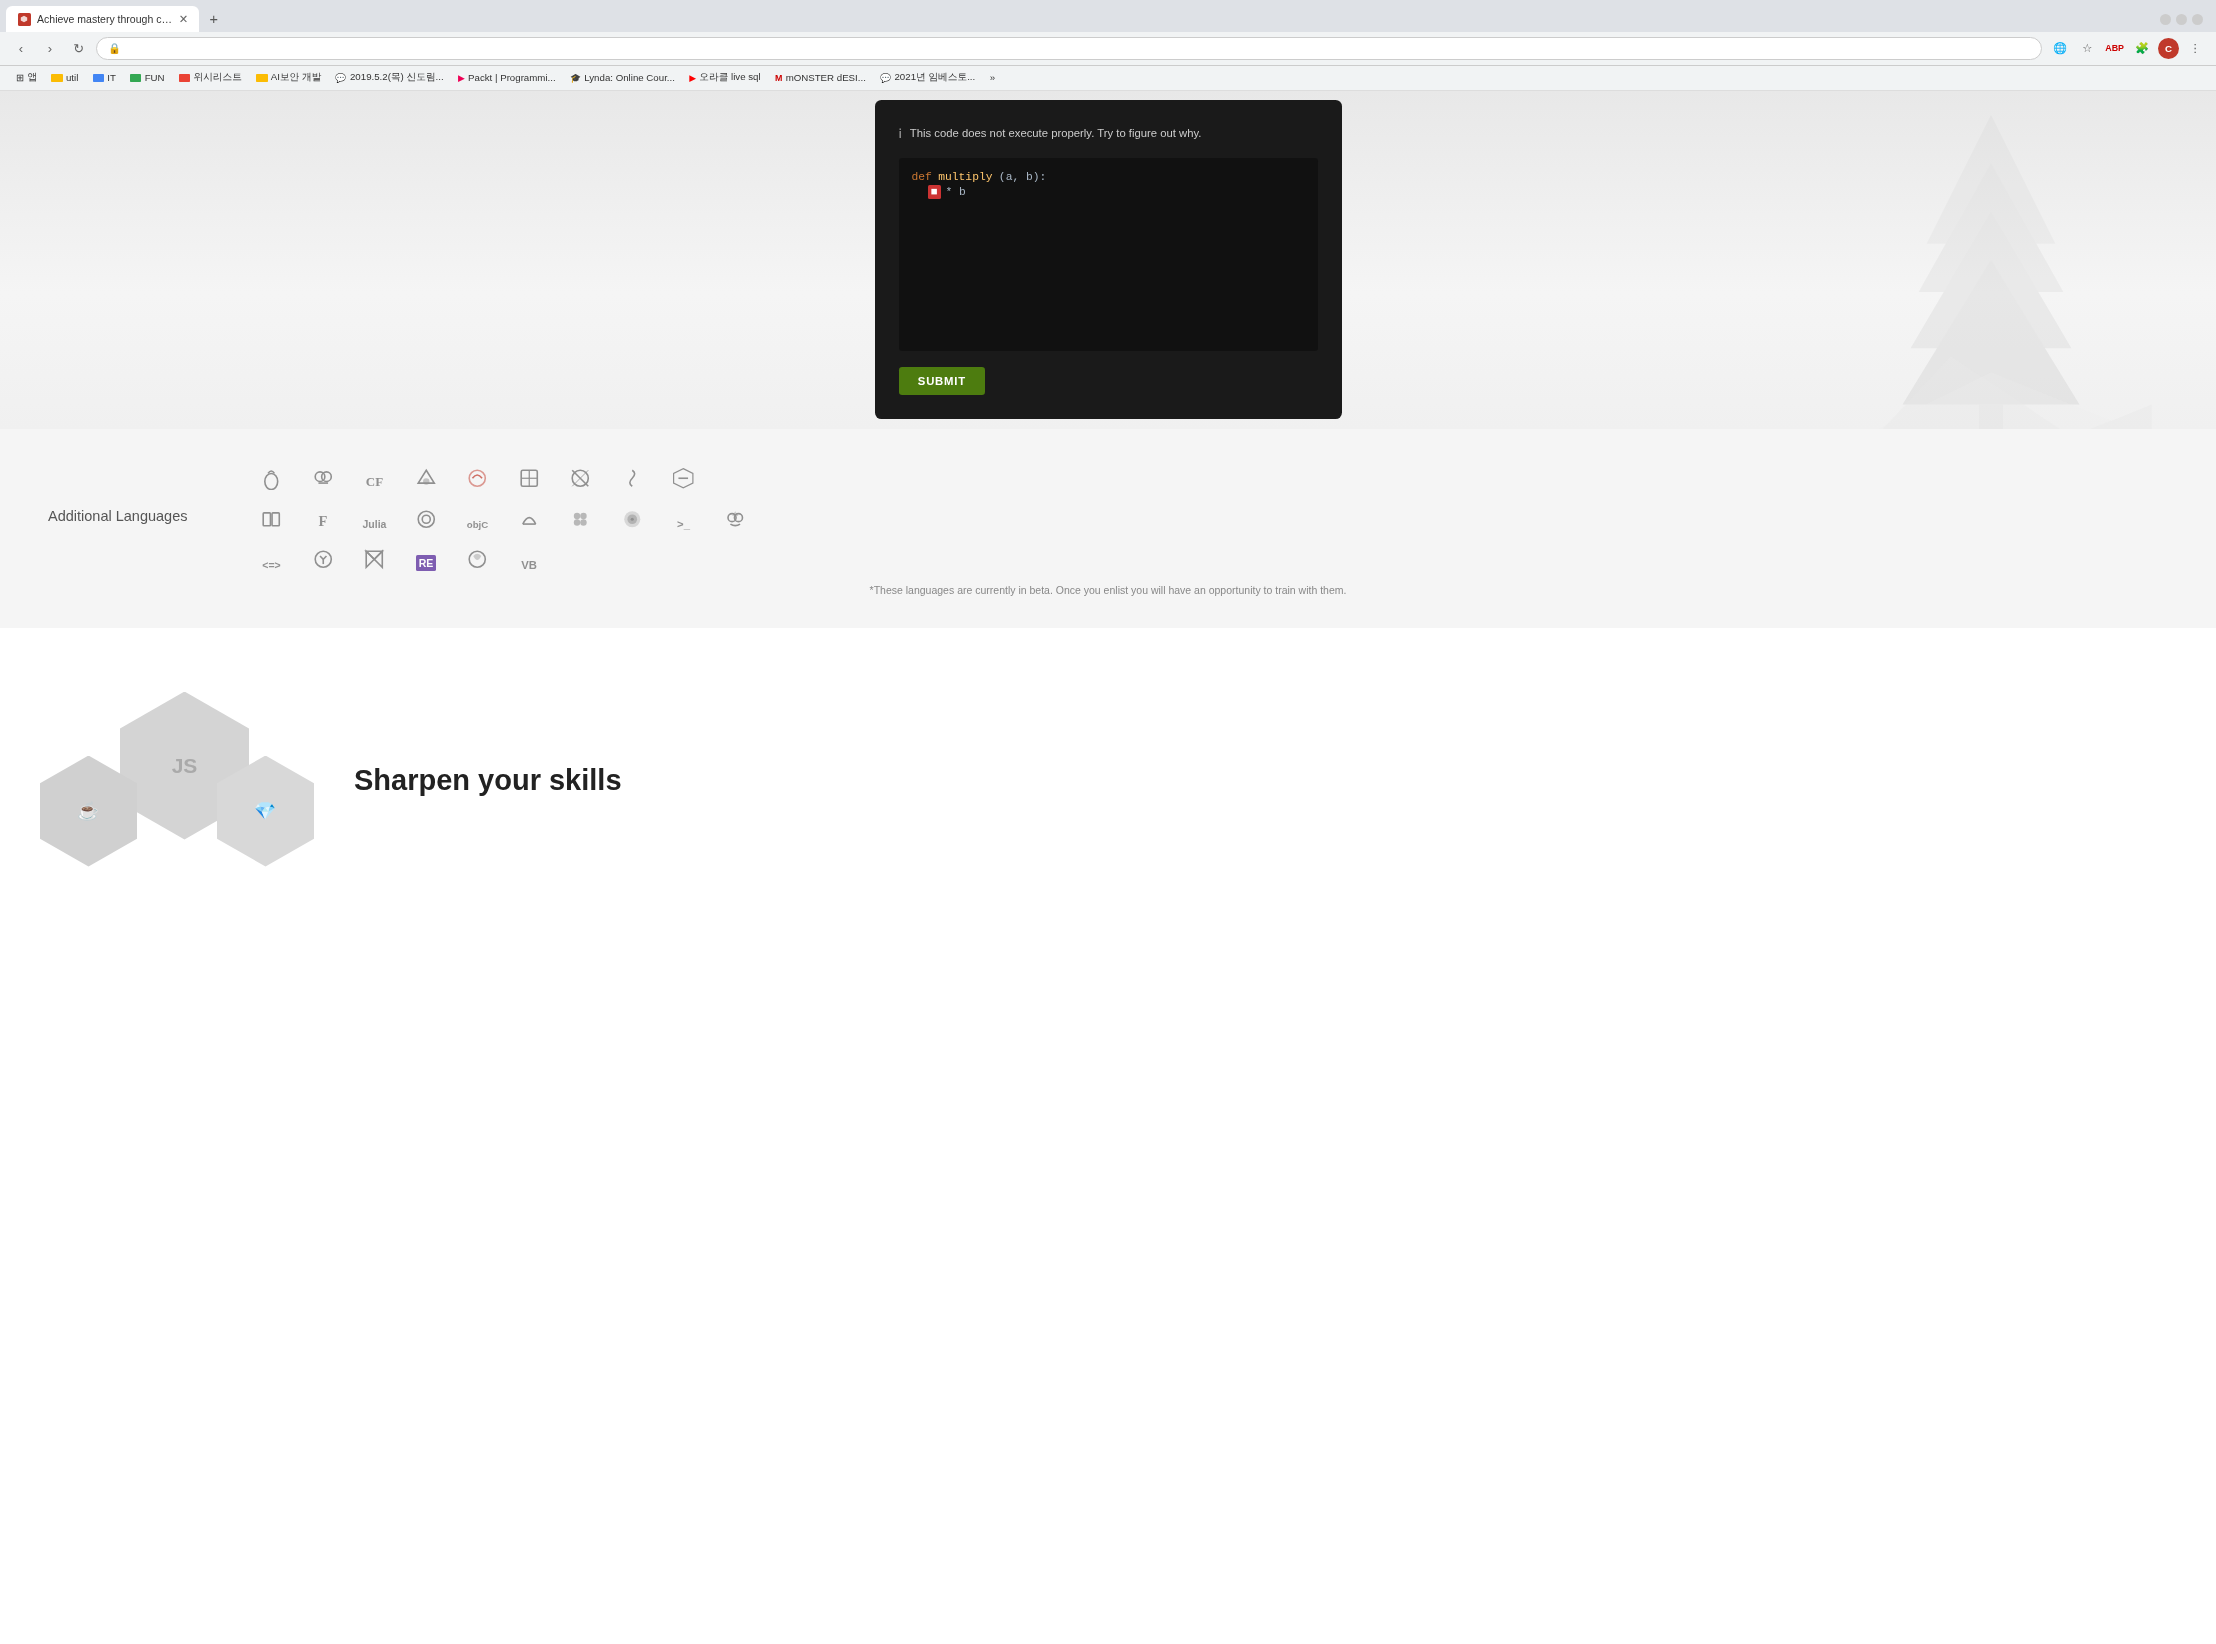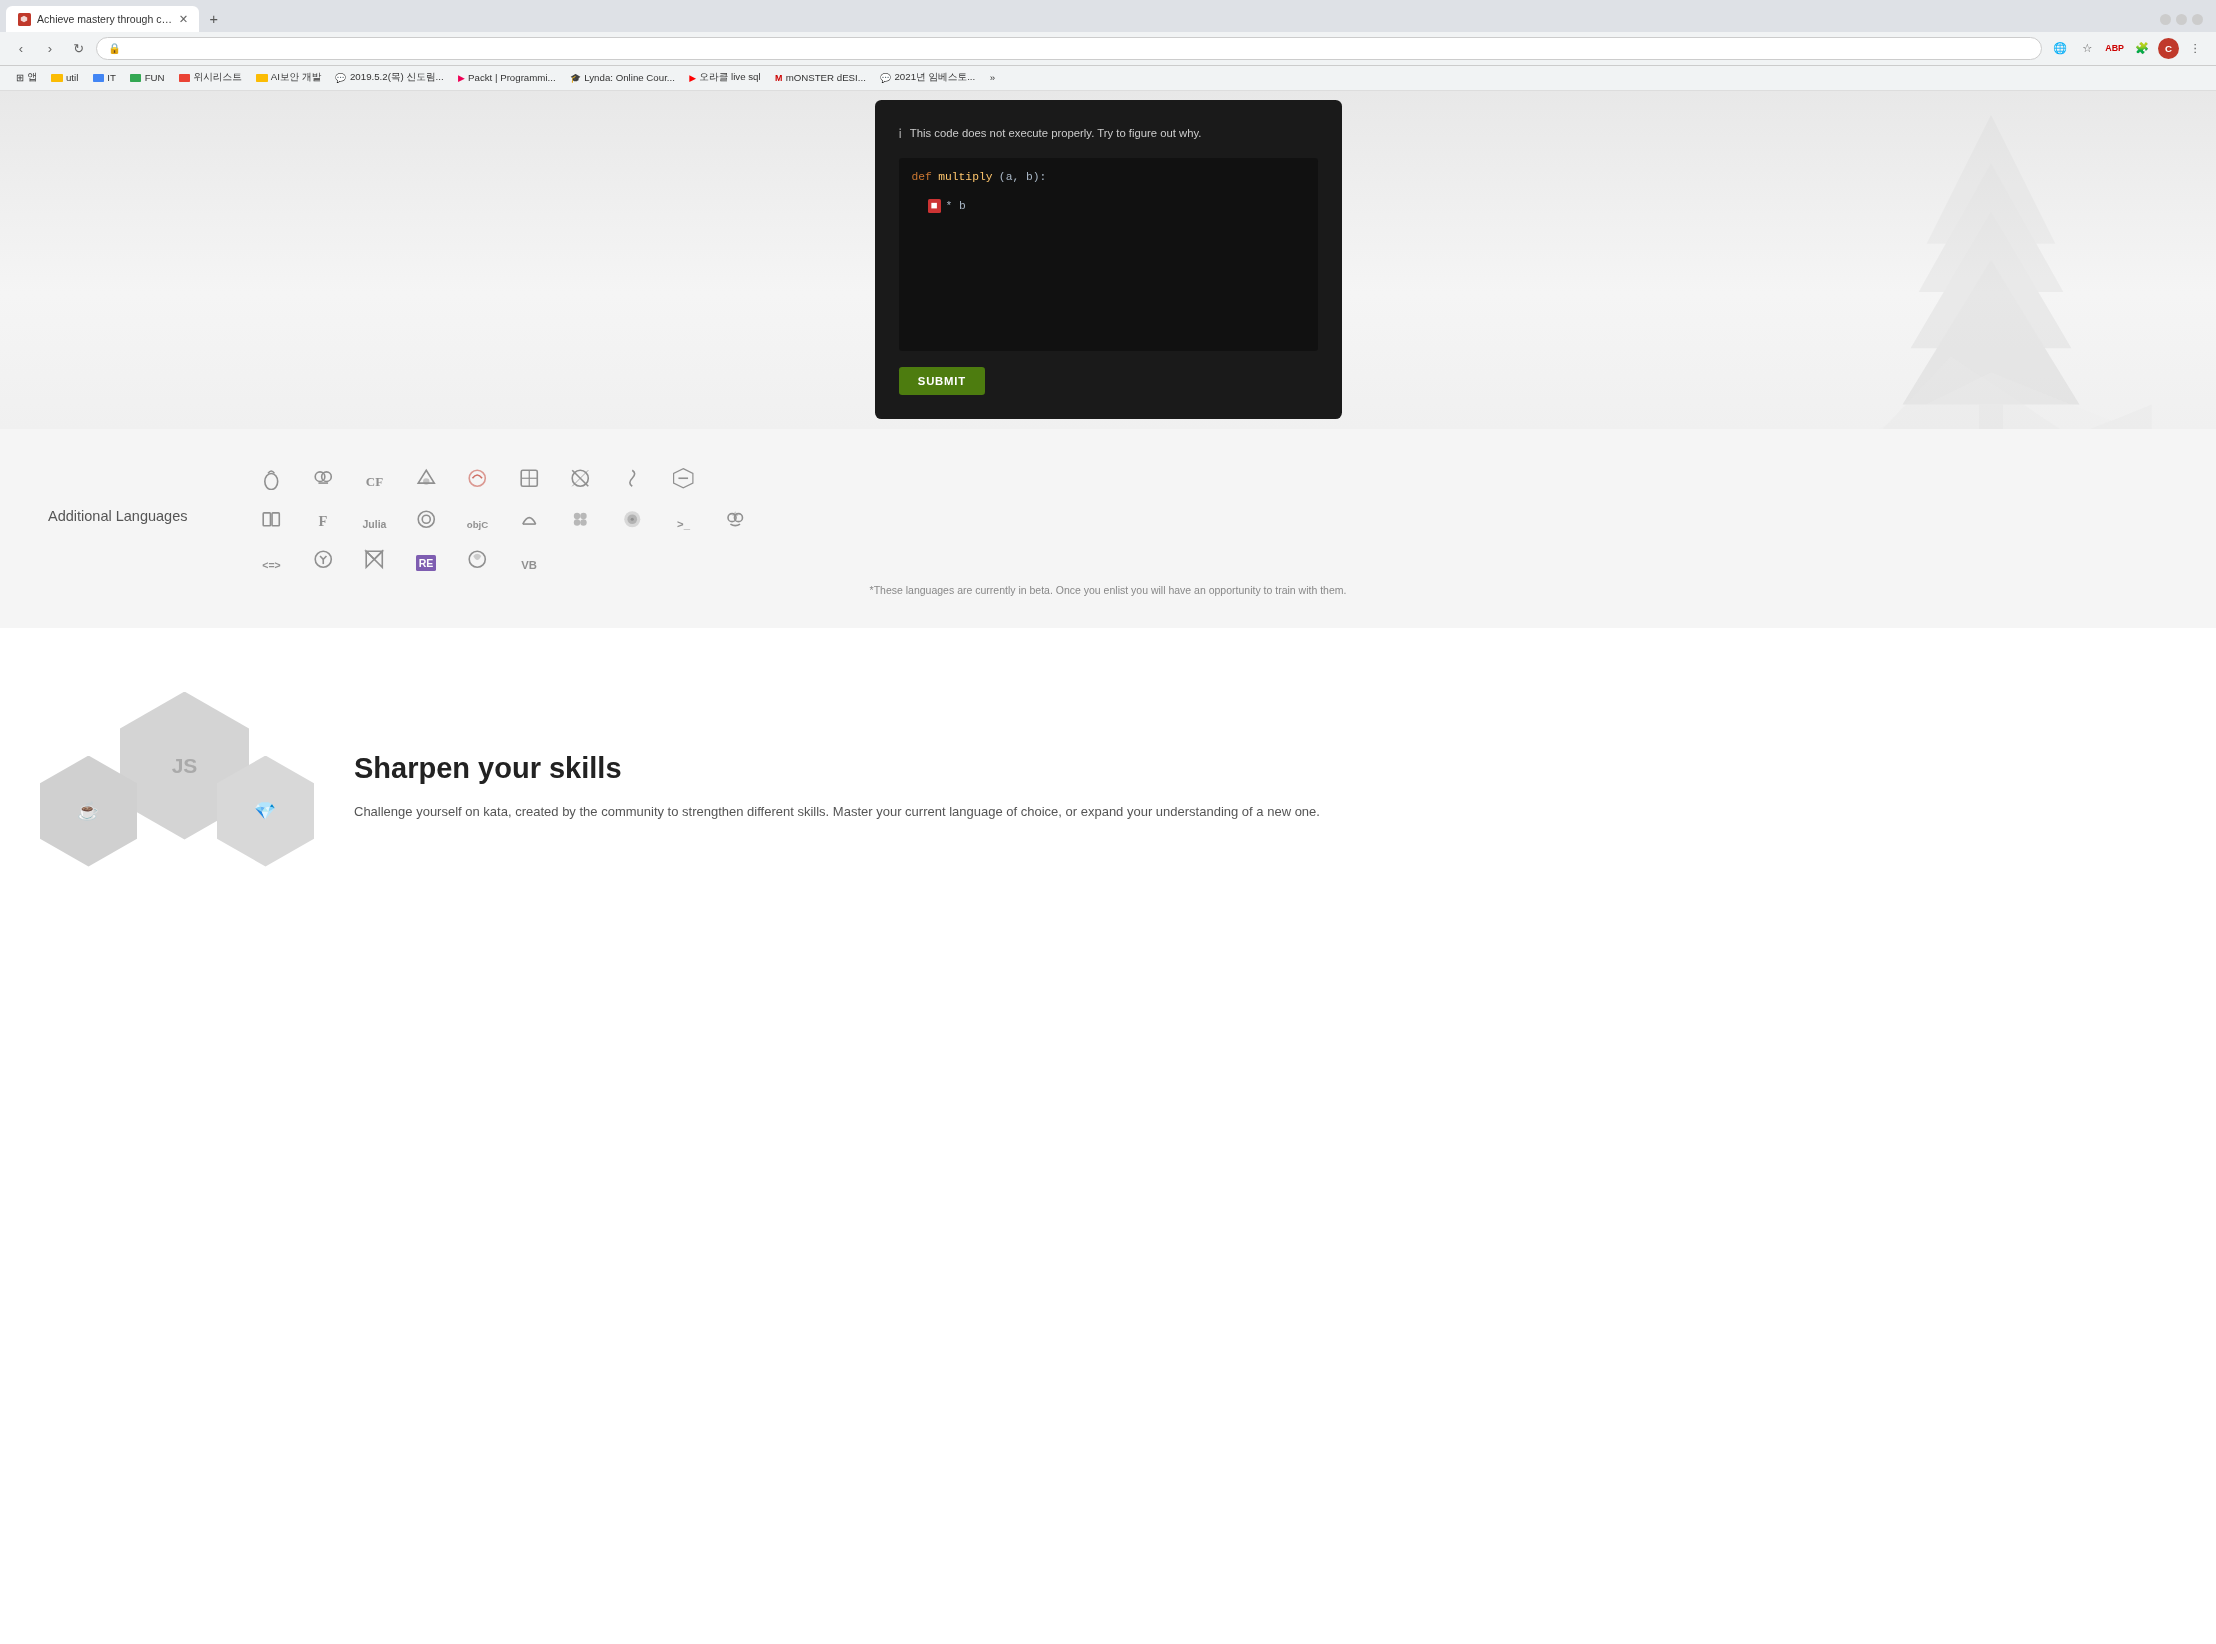--- a/index.html
+++ b/index.html
@@ -35,21 +35,21 @@
     
     .hero { position: relative; background: linear-gradient(to bottom, #e8e8e8 0%, #f5f5f5 60%, #f0f0f0 100%); min-height: 338px; display: flex; align-items: center; justify-content: center; overflow: hidden; }
     .hero-content { position: relative; z-index: 2; width: 100%; display: flex; justify-content: center; }
 
     
     .code-card { background: #1a1a1a; border-radius: 6.4px; padding: 24px; width: 467px; }
     .code-card-info { display: flex; align-items: center; gap: 8px; margin-bottom: 16px; }
     .info-icon { color: #aaa; font-size: 13px; }
     .info-text { color: #ccc; font-size: 11.3px; }
     .code-editor { background: #111; border-radius: 3.2px; padding: 13px; font-family: 'Courier New', monospace; font-size: 11.3px; min-height: 193px; margin-bottom: 16px; }
-    .code-line { display: flex; align-items: center; gap: 6.4px; margin-bottom: 16px; }
+    .code-line { display: flex; align-items: center; gap: 6.4px; margin-bottom: 2px; }
     .code-keyword { color: #cc7832; }
     .code-function { color: #ffc66d; }
     .code-normal { color: #a9b7c6; }
     .code-error-highlight { background: #cc3333; color: #fff; padding: 0.8px 3.2px; border-radius: 1.6px; }
     .code-indent { padding-left: 16px; display: flex; align-items: center; gap: 4.8px; }
     .submit-btn { background: #4d7c0f; color: white; border: none; padding: 8px 19.3px; border-radius: 3.2px; font-size: 11.3px; font-weight: 600; cursor: pointer; letter-spacing: 0.8px; }
 
     
     .languages-section { background: #f5f5f5; padding: 32px 48px; }
     .languages-inner { display: flex; align-items: center; gap: 48px; }
@@ -376,18 +376,17 @@
           <span style="font-size:17.7px;">☕</span>
         </div>
 
         <div style="position:absolute; left:169px; top:80px; width:97px; height:111px; clip-path:polygon(50% 0%, 100% 25%, 100% 75%, 50% 100%, 0% 75%, 0% 25%); background:#d8d8d8; display:flex; align-items:center; justify-content:center;">
           <span style="font-size:17.7px;">💎</span>
         </div>
       </div>
     </div>
     <div class="sharpen-text">
       <h2 class="sharpen-title">Sharpen your skills</h2>
-      <p class="sharpen-desc">Challenge yourself on kata, created by the community to strengthen different skills. Master your current language of choice, or expand your understanding of a new one.</p>
     </div>
   </div>
 
 </div>
 
 
 </body></html>

